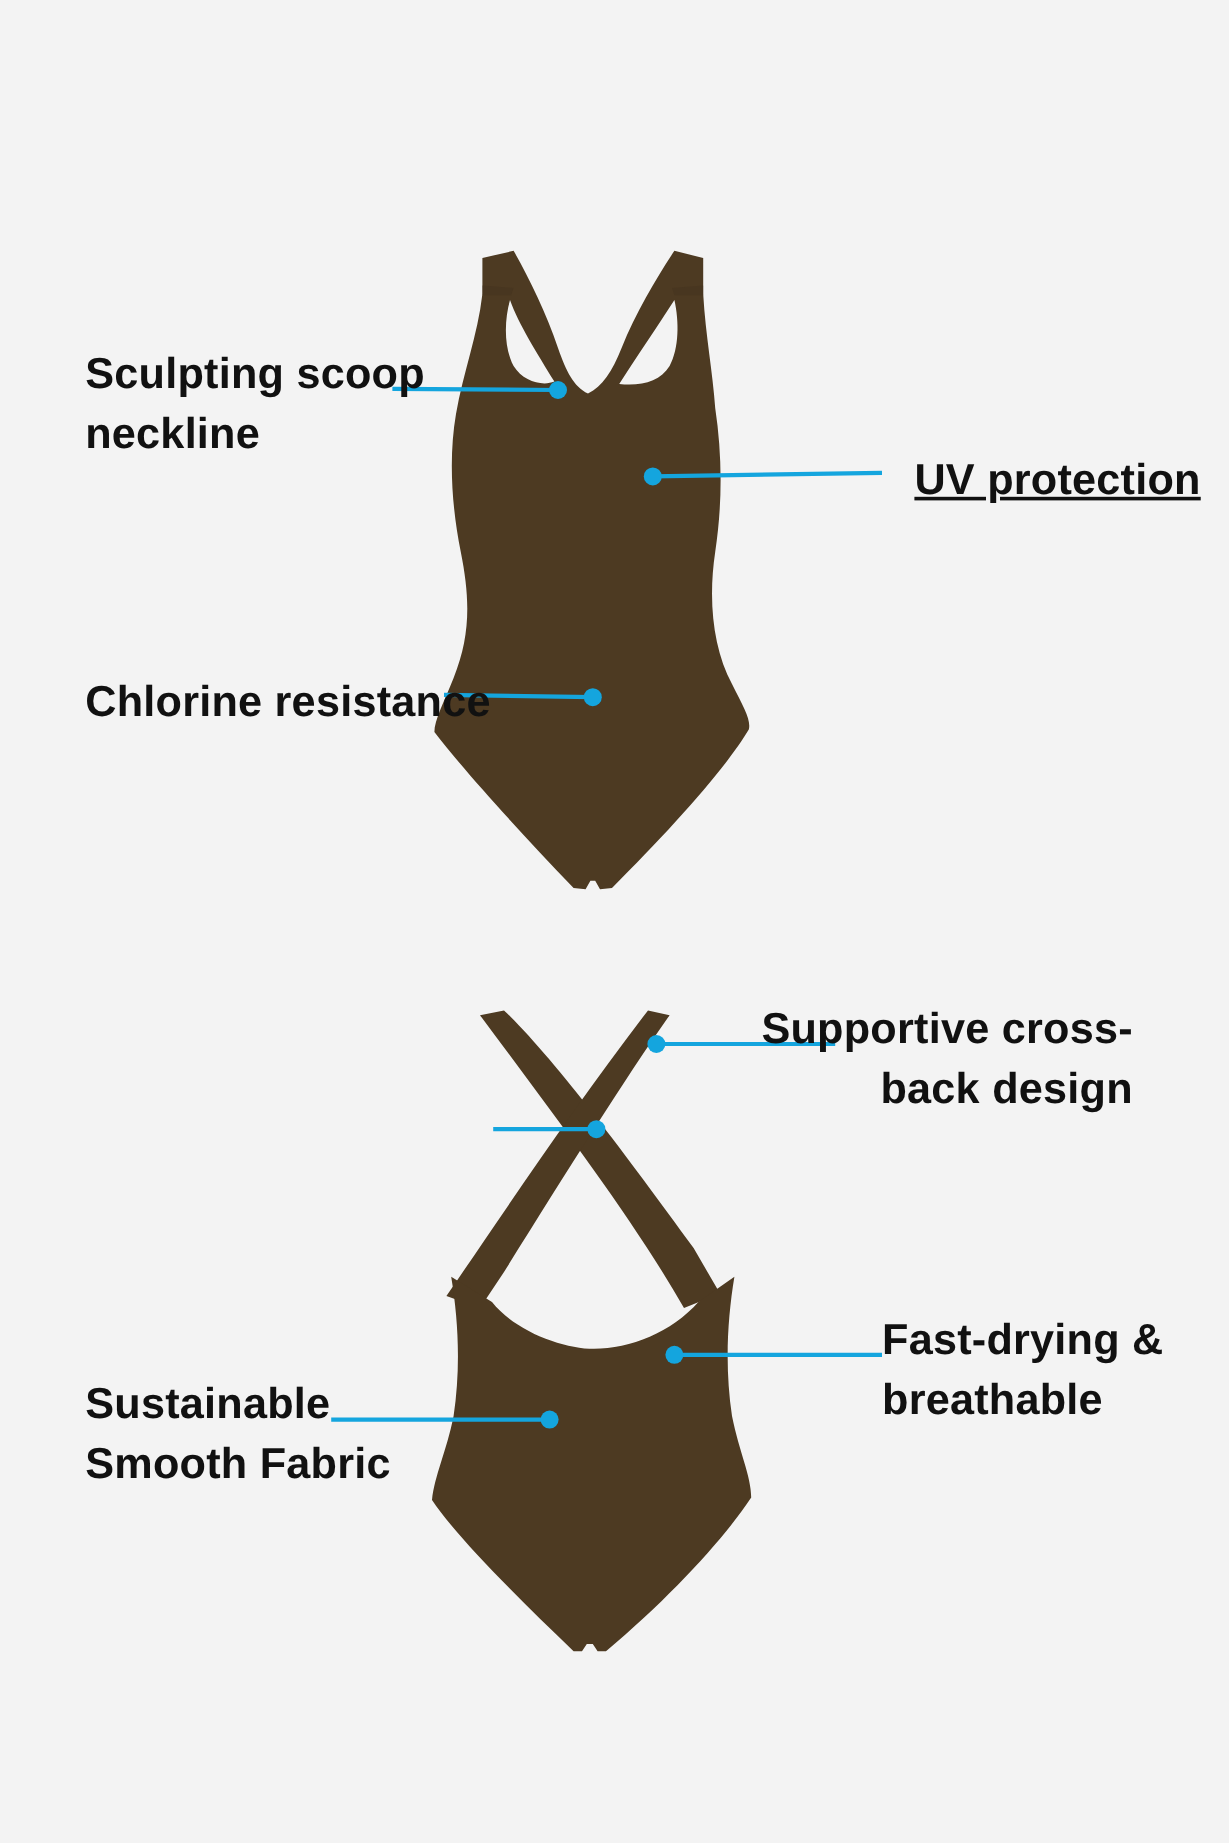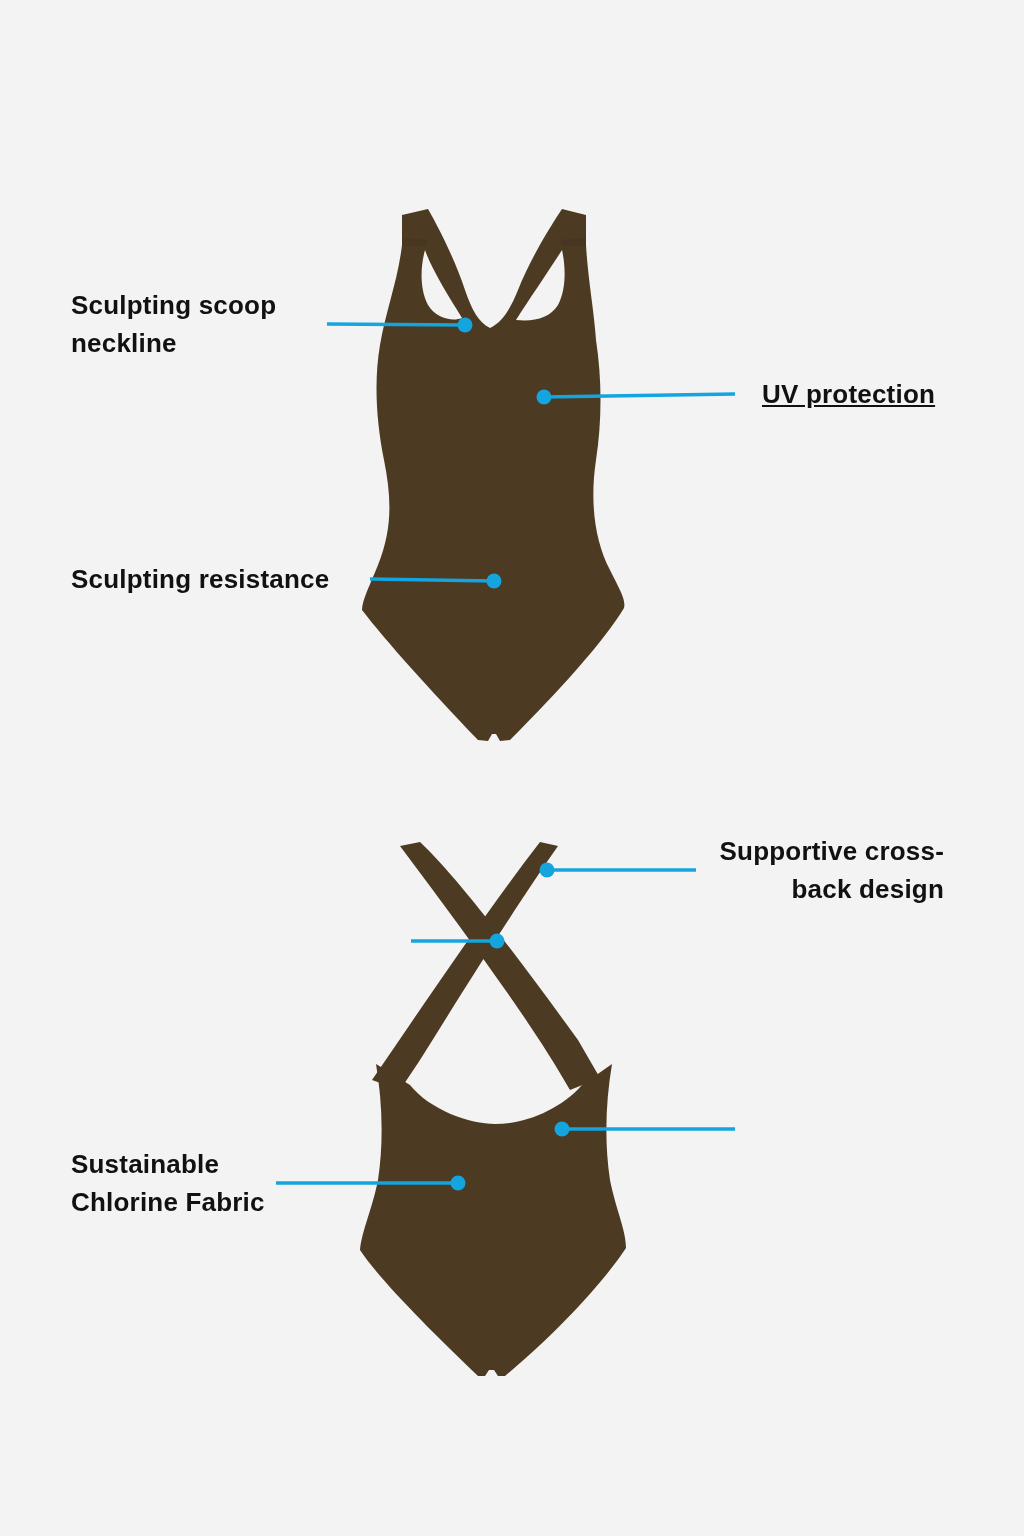--- a/index.html
+++ b/index.html
@@ -24,22 +24,22 @@
     .garment-svg {
       position: absolute;
       left: 0;
       top: 0;
       width: 1024px;
       height: 1536px;
     }
     .label {
       position: absolute;
       font-weight: 700;
-      font-size: 26px;
-      line-height: 38px;
+      font-size: 36px;
+      line-height: 50px;
       color: #111111;
       letter-spacing: 0.2px;
       white-space: pre-line;
     }
     .label.right-align { text-align: right; }
     .dot { fill: #14a5de; }
     .leader { stroke: #14a5de; stroke-width: 3.5; fill: none; }
     .fabric { fill: #4d3a22; }
     .fabric-dark { fill: #43321d; }
   </style>
@@ -153,23 +153,25 @@
       <line class="leader" x1="276" y1="1183" x2="458" y2="1183"></line>
       <circle class="dot" cx="458" cy="1183" r="7.5"></circle>
     </g>
   </svg>
 
   <div class="label" style="left:71px; top:286px;">Sculpting scoop
 neckline</div>
 
   <div class="label" style="left:762px; top:375px;text-decoration:underline;">UV protection</div>
 
-  <div class="label" style="left:71px; top:560px;">Sculpting resistance</div>
+  <div class="label" style="left:71px; top:560px;">Chlorine resistance</div>
 
   <div class="label right-align" style="right:80px; top:832px;margin-left:27px;">Supportive cross-
 back design</div>
 
 
+  <div class="label" style="left:735px; top:1091px;">Fast-drying &amp;
+breathable</div>
 
   <div class="label" style="left:71px; top:1145px;">Sustainable
-Chlorine Fabric</div>
+Smooth Fabric</div>
 
 </div>
 
 </body></html>

